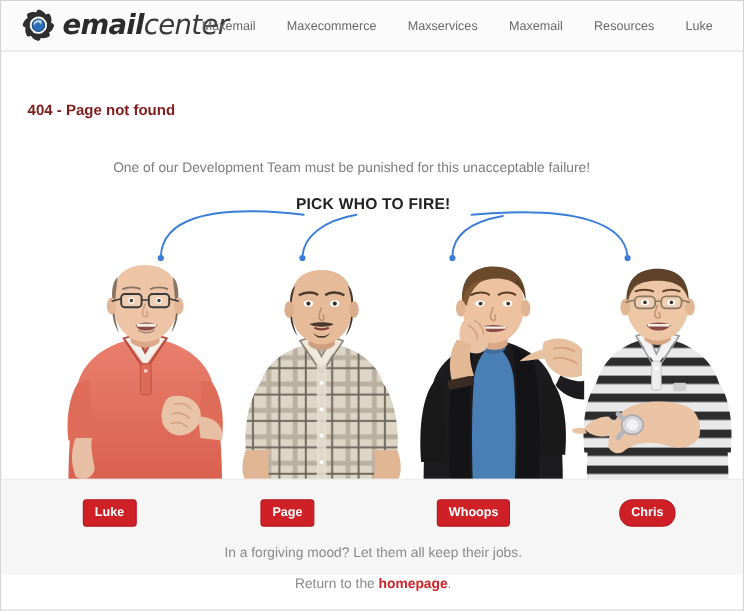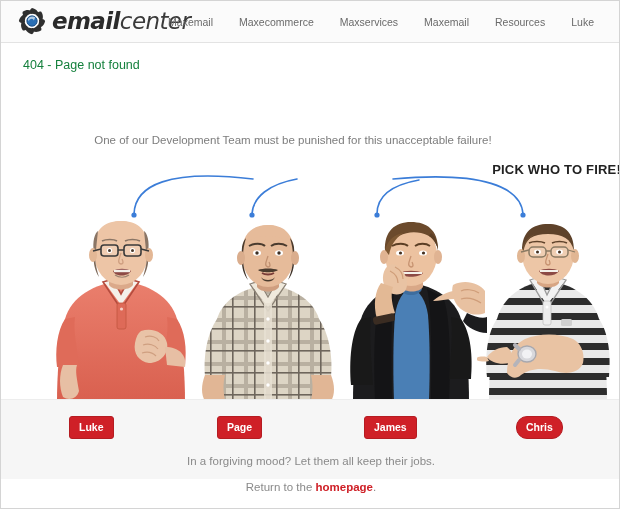--- a/index.html
+++ b/index.html
@@ -55,33 +55,33 @@
     white-space: nowrap;
   }
 
   
   #title-block { position: absolute; left: 22px; top: 55px; }
   #page-title {
     font-size: 19px; font-weight: 400; color: #3d3d3d;
     letter-spacing: 0.1px;
   }
   #subtitle {
-    margin-top: 2px;
-    font-size: 12.5px; color: #15803d; font-weight: 400;
+    margin-top: 29px;
+    font-size: 12.5px; color: #7f1d1d; font-weight: 700;
   }
 
   
   #prompt {
     position: absolute; left: 0; top: 133px; width: 584px;
     text-align: center;
     font-size: 11.5px; color: #7d7d7d;
   }
   #pick-label {
     position: absolute; left: 0; top: 161px; width: 620px;
-    text-align: right;
+    text-align: center;
     font-size: 13px; font-weight: 700; color: #222;
     letter-spacing: 0.2px;
   }
 
   
   #arrows {
     position: absolute; left: 0; top: 0;
     width: 620px; height: 509px;
     pointer-events: none;
   }
@@ -417,21 +417,21 @@
       <path d="M71,31 C69,37 67,41 71,42 C74,42 73,39 72,37" stroke="#c79371" stroke-width="1.3" fill="none"></path>
 
       <path d="M62,48 C66,45 78,45 82,48 C78,54 65,54 62,48 Z" fill="#8c4a45"></path>
       <path d="M63,48 L81,48" stroke="#f4f1ea" stroke-width="2"></path>
     </svg>
   </div>
 
   <div id="footer">
     <button class="name-btn" style="left:68px;">Luke</button>
     <button class="name-btn" style="left:216px;">Page</button>
-    <button class="name-btn" style="left:363px;">James</button>
+    <button class="name-btn" style="left:363px;">Whoops</button>
     <button class="name-btn" style="left:515px;border-radius:11px;">Chris</button>
 
     <div id="forgive-text">In a forgiving mood? Let them all keep their jobs.</div>
 
     <div id="return-text">
       <span>Return to the </span><a id="homepage-link">homepage</a><span>.</span>
     </div>
   </div>
 
 </div>

